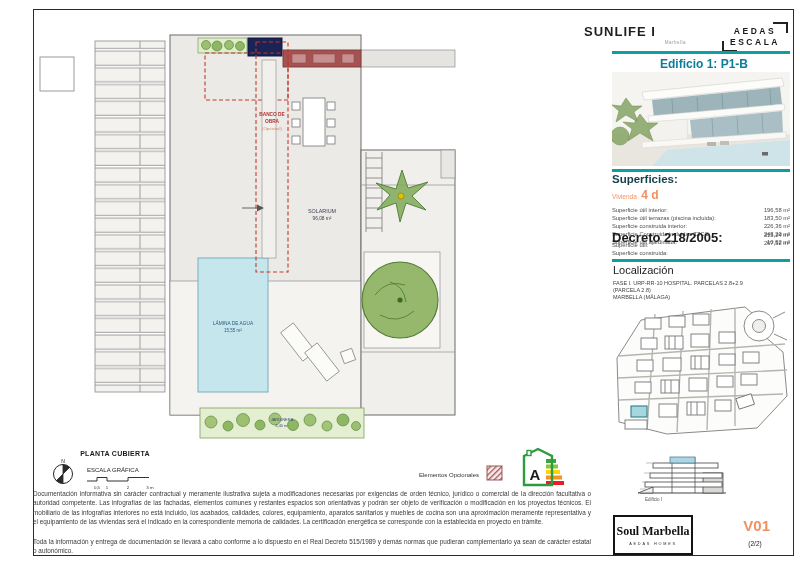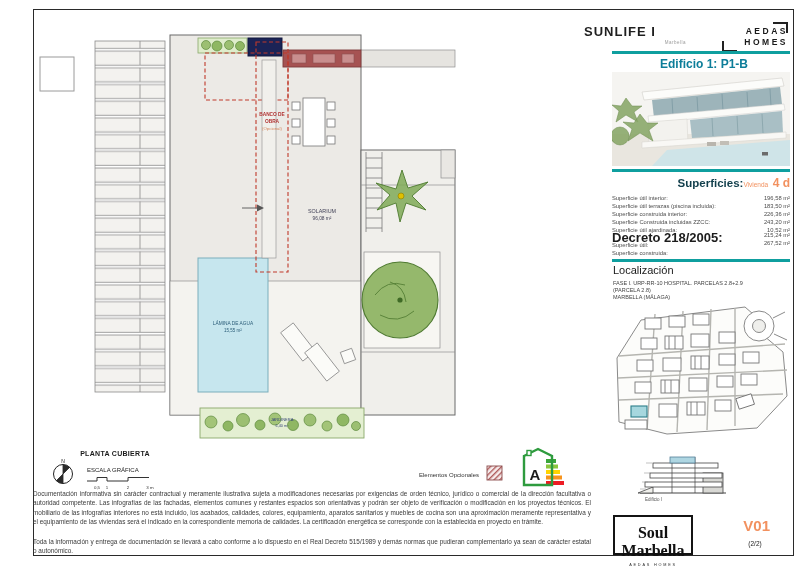--- a/index.html
+++ b/index.html
@@ -5,47 +5,47 @@
   html,body{margin:0;padding:0;background:#fff;}
   #page{position:relative;width:800px;height:567px;background:#fff;overflow:hidden;
         font-family:"Liberation Sans",sans-serif;color:#222;}
   .abs{position:absolute;}
   #page-border{left:33px;top:9px;width:759px;height:545px;border:1px solid #2a2a2a;}
   svg{font-family:"Liberation Sans",sans-serif;}
 
   
   #project-title{left:584px;top:24px;font-size:13px;font-weight:bold;letter-spacing:1px;color:#1f1f1f;}
   #project-sub{left:614px;top:40px;width:72px;text-align:right;font-size:4.5px;color:#9a9a9a;letter-spacing:.5px;}
-  #aedas-box{left:722px;top:22px;width:66px;height:30px;text-align:right;}
+  #aedas-box{left:722px;top:22px;width:66px;height:30px;text-align:center;}
   #aedas-box .ln{font-size:8.5px;font-weight:bold;letter-spacing:2.5px;line-height:1.3;color:#1a1a1a;}
   #aedas-box .pad{padding-top:4px;}
   .corner-tr{position:absolute;top:0;right:0;width:13px;height:9px;border-top:2px solid #222;border-right:2px solid #222;}
   .corner-bl{position:absolute;bottom:0;left:0;width:13px;height:9px;border-bottom:2px solid #222;border-left:2px solid #222;}
   .rule{left:612px;width:178px;height:2.5px;background:#0f9f9f;}
   #edificio-title{left:613px;top:57px;font-size:12px;font-weight:bold;color:#0c7d99;padding-left:47px;}
   #render{left:612px;top:72px;}
   #sup-block{left:612px;top:173px;width:178px;}
-  #sup-head{display:flex;align-items:baseline;justify-content:flex-end;}
+  #sup-head{display:flex;align-items:baseline;justify-content:space-between;flex-direction:column;}
   #sup-title{font-size:11.5px;font-weight:bold;color:#123f4c;}
   #viv{color:#f2915f;white-space:nowrap;}
   #viv .v1{font-size:6.5px;}
   #viv .v2{font-size:12px;font-weight:bold;}
   .srow{display:flex;justify-content:space-between;font-size:5.8px;color:#4d4d4d;line-height:8px;}
   #decreto{left:612px;top:230px;width:178px;height:30px;}
   #decreto .h{position:absolute;left:0;top:0;font-size:13px;font-weight:bold;color:#1c1c1c;}
   #decreto .v0{position:absolute;right:0;top:2px;font-size:5.8px;color:#4d4d4d;}
   #decreto .v1{position:absolute;right:0;top:10px;font-size:5.8px;color:#4d4d4d;}
   #decreto .l0{position:absolute;left:0;top:12px;font-size:5.8px;color:#4d4d4d;}
   #decreto .l1{position:absolute;left:0;top:20px;font-size:5.8px;color:#4d4d4d;}
   #loc-title{left:613px;top:264px;font-size:11px;font-weight:normal;color:#1a1a1a;}
   #loc-lines{left:613px;top:280px;width:178px;font-size:5.5px;color:#444;line-height:7px;}
   #sitemap{left:607px;top:300px;}
   #elevation{left:630px;top:448px;}
   #soul-box{left:613px;top:515px;width:76px;height:36px;border:2px solid #141414;text-align:center;background:#fff;}
-  #soul-name{font-size:16px;font-weight:bold;font-family:"Liberation Serif",serif;color:#111;padding-top:7px;}
+  #soul-name{font-size:12px;font-weight:bold;font-family:"Liberation Serif",serif;color:#111;padding-top:7px;}
   #soul-brand{font-size:3.8px;letter-spacing:1.8px;color:#2a2a2a;padding-top:3px;}
   #version{left:740px;top:517px;width:30px;text-align:right;font-size:15px;font-weight:bold;color:#f2915f;}
   #pagenum{left:740px;top:540px;width:30px;text-align:center;font-size:6.5px;color:#222;}
 
   
   .disc{left:33px;width:558px;font-size:6.4px;line-height:1.45;color:#3a3a3a;text-align:justify;}
   #disc1{top:489px;}
   #disc2{top:537px;}
 </style>
 </head>
@@ -209,21 +209,21 @@
     </g>
   </svg>
 
   <div class="abs" id="project-title">SUNLIFE I</div>
   <div class="abs" id="project-sub">Marbella</div>
 
   <div class="abs" id="aedas-box">
     <span class="corner-tr"></span>
     <span class="corner-bl"></span>
     <div class="ln pad">AEDAS</div>
-    <div class="ln">HOMES</div>
+    <div class="ln">ESCALA</div>
   </div>
 
   <div class="abs rule" style="top:51px"></div>
   <div class="abs" id="edificio-title">Edificio 1: P1-B</div>
 
   <svg class="abs" id="render" width="178" height="94" viewBox="0 0 178 94">
     <rect width="178" height="94" fill="#f5f4f1"></rect>
     <rect y="62" width="178" height="32" fill="#e9e6df"></rect>
     <polygon points="55,78 178,68 178,94 40,94" fill="#cfe4e8"></polygon>
     <polygon points="30,20 170,6 172,14 32,28" fill="#fcfcfa" stroke="#c9c7c0" stroke-width="0.5"></polygon>

